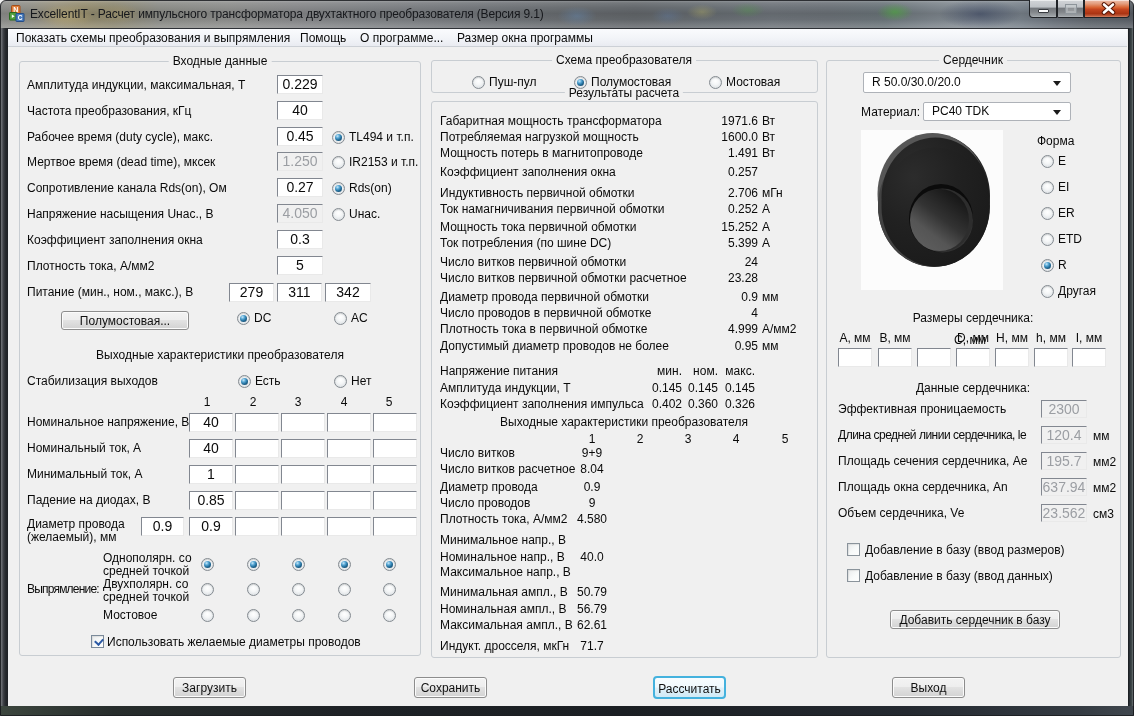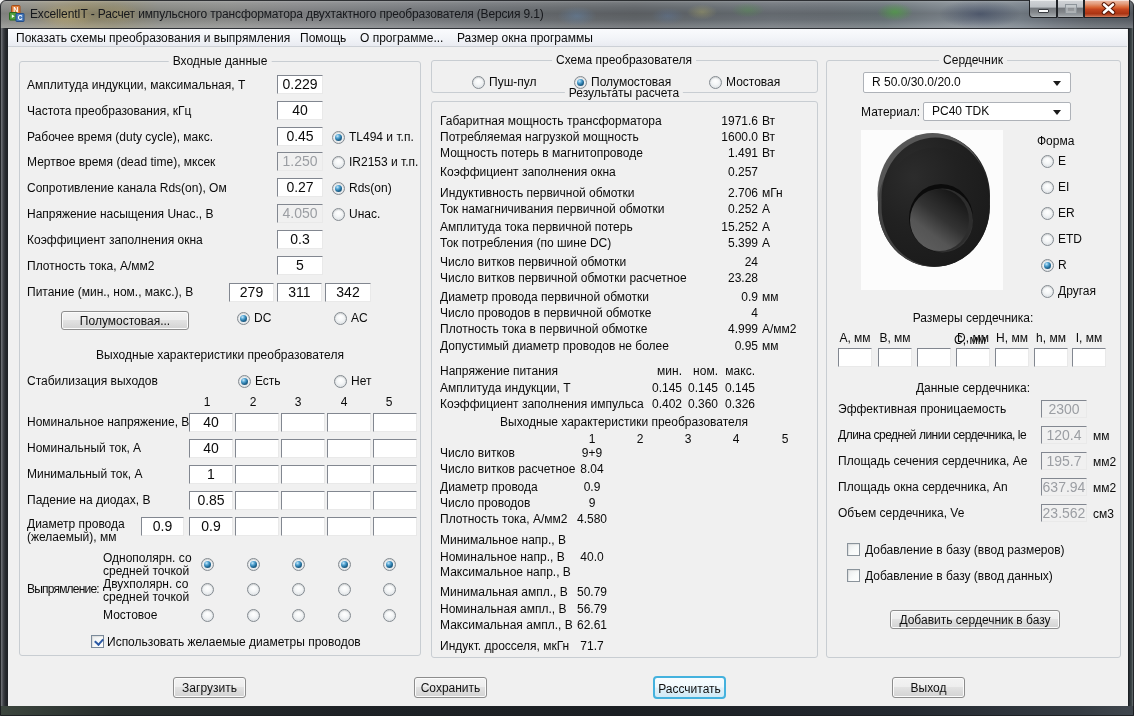--- a/index.html
+++ b/index.html
@@ -189,21 +189,21 @@
 <div class="lbl" style="left:668px;top:146px;width:90px;text-align:right;">1.491</div>
 <div class="lbl" style="left:762px;top:146px;">Вт</div>
 <div class="lbl" style="left:440px;top:165px;">Коэффициент заполнения окна</div>
 <div class="lbl" style="left:668px;top:165px;width:90px;text-align:right;">0.257</div>
 <div class="lbl" style="left:440px;top:186px;">Индуктивность первичной обмотки</div>
 <div class="lbl" style="left:668px;top:186px;width:90px;text-align:right;">2.706</div>
 <div class="lbl" style="left:762px;top:186px;">мГн</div>
 <div class="lbl" style="left:440px;top:202px;">Ток намагничивания первичной обмотки</div>
 <div class="lbl" style="left:668px;top:202px;width:90px;text-align:right;">0.252</div>
 <div class="lbl" style="left:762px;top:202px;">А</div>
-<div class="lbl" style="left:440px;top:220px;">Амплитуда тока первичной потерь</div>
+<div class="lbl" style="left:440px;top:220px;">Мощность тока первичной обмотки</div>
 <div class="lbl" style="left:668px;top:220px;width:90px;text-align:right;">15.252</div>
 <div class="lbl" style="left:762px;top:220px;">А</div>
 <div class="lbl" style="left:440px;top:236px;">Ток потребления (по шине DC)</div>
 <div class="lbl" style="left:668px;top:236px;width:90px;text-align:right;">5.399</div>
 <div class="lbl" style="left:762px;top:236px;">А</div>
 <div class="lbl" style="left:440px;top:255px;">Число витков первичной обмотки</div>
 <div class="lbl" style="left:668px;top:255px;width:90px;text-align:right;">24</div>
 <div class="lbl" style="left:440px;top:271px;">Число витков первичной обмотки расчетное</div>
 <div class="lbl" style="left:668px;top:271px;width:90px;text-align:right;padding-left:14px;">23.28</div>
 <div class="lbl" style="left:440px;top:290px;">Диаметр провода первичной обмотки</div>

